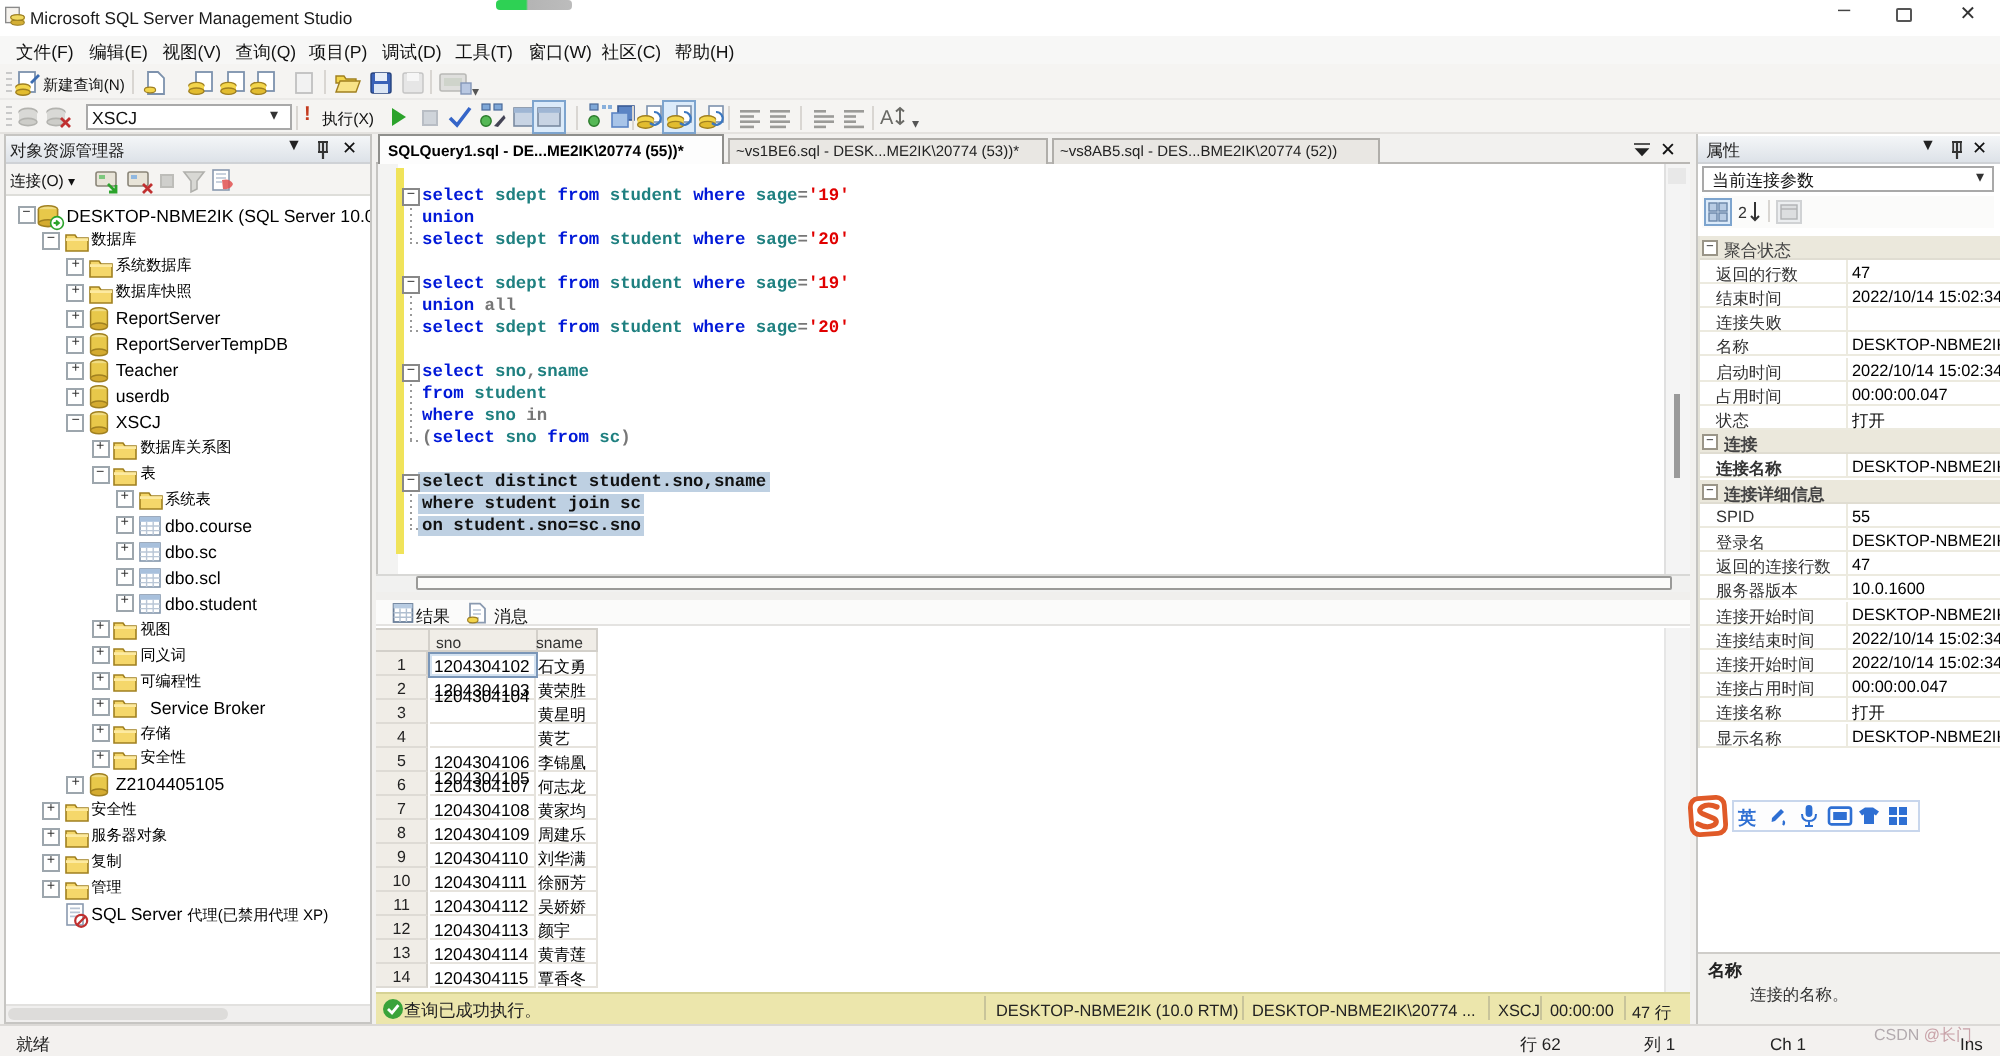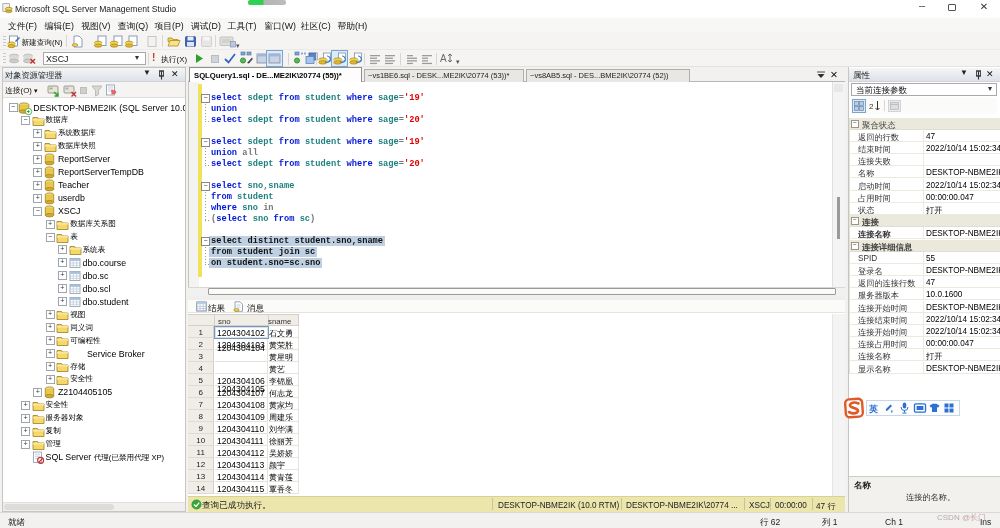--- a/index.html
+++ b/index.html
@@ -362,21 +362,21 @@
 <svg class="a" style="left:53.3px;top:237.1px" width="13" height="12" viewBox="0 0 13 12">
 <path d="M1 2.5 h4.5 l1 1.5 H12 v6.5 H1 Z" fill="#f5d76a" stroke="#a08020" stroke-width="0.8"></path>
 <path d="M1 4.8 h11" stroke="#fdeaa0" stroke-width="1.4"></path>
 </svg>
 <div class="t" style="left:67.2px;top:237.6px;font-size:7.6px;color:#000">可编程性</div>
 <div class="exp" style="left:42.6px;top:251.0px">+</div>
 <svg class="a" style="left:53.3px;top:250.0px" width="13" height="12" viewBox="0 0 13 12">
 <path d="M1 2.5 h4.5 l1 1.5 H12 v6.5 H1 Z" fill="#f5d76a" stroke="#a08020" stroke-width="0.8"></path>
 <path d="M1 4.8 h11" stroke="#fdeaa0" stroke-width="1.4"></path>
 </svg>
-<div class="t" style="left:84px;top:250.5px;font-size:8.8px;color:#000">Service Broker</div>
+<div class="t" style="left:72px;top:250.5px;font-size:8.8px;color:#000">Service Broker</div>
 <div class="exp" style="left:42.6px;top:264.0px">+</div>
 <svg class="a" style="left:53.3px;top:263.0px" width="13" height="12" viewBox="0 0 13 12">
 <path d="M1 2.5 h4.5 l1 1.5 H12 v6.5 H1 Z" fill="#f5d76a" stroke="#a08020" stroke-width="0.8"></path>
 <path d="M1 4.8 h11" stroke="#fdeaa0" stroke-width="1.4"></path>
 </svg>
 <div class="t" style="left:67.2px;top:263.5px;font-size:7.6px;color:#000">存储</div>
 <div class="exp" style="left:42.6px;top:276.9px">+</div>
 <svg class="a" style="left:53.3px;top:275.9px" width="13" height="12" viewBox="0 0 13 12">
 <path d="M1 2.5 h4.5 l1 1.5 H12 v6.5 H1 Z" fill="#f5d76a" stroke="#a08020" stroke-width="0.8"></path>
 <path d="M1 4.8 h11" stroke="#fdeaa0" stroke-width="1.4"></path>
@@ -445,21 +445,21 @@
 <span style="color:#0018d8">select</span> <span style="color:#1f8080">sdept</span> <span style="color:#0018d8">from</span> <span style="color:#1f8080">student</span> <span style="color:#0018d8">where</span> <span style="color:#1f8080">sage</span><span style="color:#777777">=</span><span style="color:#e00000">'19'</span>
 <span style="color:#0018d8">union</span> <span style="color:#777777">all</span>
 <span style="color:#0018d8">select</span> <span style="color:#1f8080">sdept</span> <span style="color:#0018d8">from</span> <span style="color:#1f8080">student</span> <span style="color:#0018d8">where</span> <span style="color:#1f8080">sage</span><span style="color:#777777">=</span><span style="color:#e00000">'20'</span>
 
 <span style="color:#0018d8">select</span> <span style="color:#1f8080">sno</span><span style="color:#777777">,</span><span style="color:#1f8080">sname</span>
 <span style="color:#0018d8">from</span> <span style="color:#1f8080">student</span>
 <span style="color:#0018d8">where</span> <span style="color:#1f8080">sno</span> <span style="color:#777777">in</span>
 <span style="color:#777777">(</span><span style="color:#0018d8">select</span> <span style="color:#1f8080">sno</span> <span style="color:#0018d8">from</span> <span style="color:#1f8080">sc</span><span style="color:#777777">)</span>
 
 <span style="background:#bed0e2;color:#111;padding:0 2px;margin-left:-2px">select distinct student.sno,sname</span>
-<span style="background:#bed0e2;color:#111;padding:0 2px;margin-left:-2px">from student join sc</span>
+<span style="background:#bed0e2;color:#111;padding:0 2px;margin-left:-2px">where student join sc</span>
 <span style="background:#bed0e2;color:#111;padding:0 2px;margin-left:-2px">on student.sno=sc.sno</span></pre>
 <div class="a" style="left:201px;top:94.0px;width:9px;height:9px;border:1px solid #888;background:#fff;font:7px 'Liberation Mono',monospace;line-height:6px;text-align:center;color:#333">−</div>
 <div class="a" style="left:205px;top:103.5px;width:1px;height:17.0px;background:repeating-linear-gradient(#999 0 1px,transparent 1px 3px)"></div>
 <div class="a" style="left:205px;top:120.5px;width:5px;height:1px;background:repeating-linear-gradient(90deg,#999 0 1px,transparent 1px 3px)"></div>
 <div class="a" style="left:201px;top:138.0px;width:9px;height:9px;border:1px solid #888;background:#fff;font:7px 'Liberation Mono',monospace;line-height:6px;text-align:center;color:#333">−</div>
 <div class="a" style="left:205px;top:147.5px;width:1px;height:17.0px;background:repeating-linear-gradient(#999 0 1px,transparent 1px 3px)"></div>
 <div class="a" style="left:205px;top:164.5px;width:5px;height:1px;background:repeating-linear-gradient(90deg,#999 0 1px,transparent 1px 3px)"></div>
 <div class="a" style="left:201px;top:182.0px;width:9px;height:9px;border:1px solid #888;background:#fff;font:7px 'Liberation Mono',monospace;line-height:6px;text-align:center;color:#333">−</div>
 <div class="a" style="left:205px;top:191.5px;width:1px;height:28.0px;background:repeating-linear-gradient(#999 0 1px,transparent 1px 3px)"></div>
 <div class="a" style="left:205px;top:219.5px;width:5px;height:1px;background:repeating-linear-gradient(90deg,#999 0 1px,transparent 1px 3px)"></div>
@@ -727,19 +727,19 @@
 <path d="M3.5 0.8 h4 l3 2 l-1.5 2 l-1 -0.7 V9 h-5 V4.1 l-1 0.7 l-1.5 -2 Z" fill="#2e6fd3"></path>
 </svg>
 <svg class="a" style="left:944px;top:403px" width="10" height="10" viewBox="0 0 10 10">
 <rect x="0.5" y="0.5" width="4" height="4" fill="#2e6fd3"></rect>
     <rect x="5.5" y="0.5" width="4" height="4" fill="#2e6fd3"></rect>
 <rect x="0.5" y="5.5" width="4" height="4" fill="#2e6fd3"></rect>
     <rect x="5.5" y="5.5" width="4" height="4" fill="#2e6fd3"></rect>
 </svg>
 <div class="a" style="left:849px;top:476px;width:151px;height:36px;background:#f2f1ee;border-top:1px solid #cfcdc9"></div>
 <div class="t" style="left:854px;top:480px;font-size:8.5px;font-weight:bold;color:#222">名称</div>
-<div class="t" style="left:906px;top:492px;font-size:8.2px;color:#333">连接的名称。</div>
+<div class="t" style="left:875px;top:492px;font-size:8.2px;color:#333">连接的名称。</div>
 <div class="a" style="left:0;top:512px;width:1000px;height:16px;background:#f3f1ef;border-top:1px solid #dbd9d6"></div>
 <div class="t" style="left:8px;top:516.5px;font-size:8.5px;color:#222">就绪</div>
 <div class="t" style="left:760px;top:516.5px;font-size:8.5px;color:#222">行 62</div>
 <div class="t" style="left:822px;top:516.5px;font-size:8.5px;color:#222">列 1</div>
 <div class="t" style="left:885px;top:516.5px;font-size:8.5px;color:#222">Ch 1</div>
 <div class="t" style="left:980px;top:517px;font-size:8.5px;color:#222">Ins</div>
 <div class="t" style="left:937px;top:512px;font-size:8px;color:#b2aaae">CSDN <span style="color:#c8a2a8">@长门</span></div>
 </body></html>

